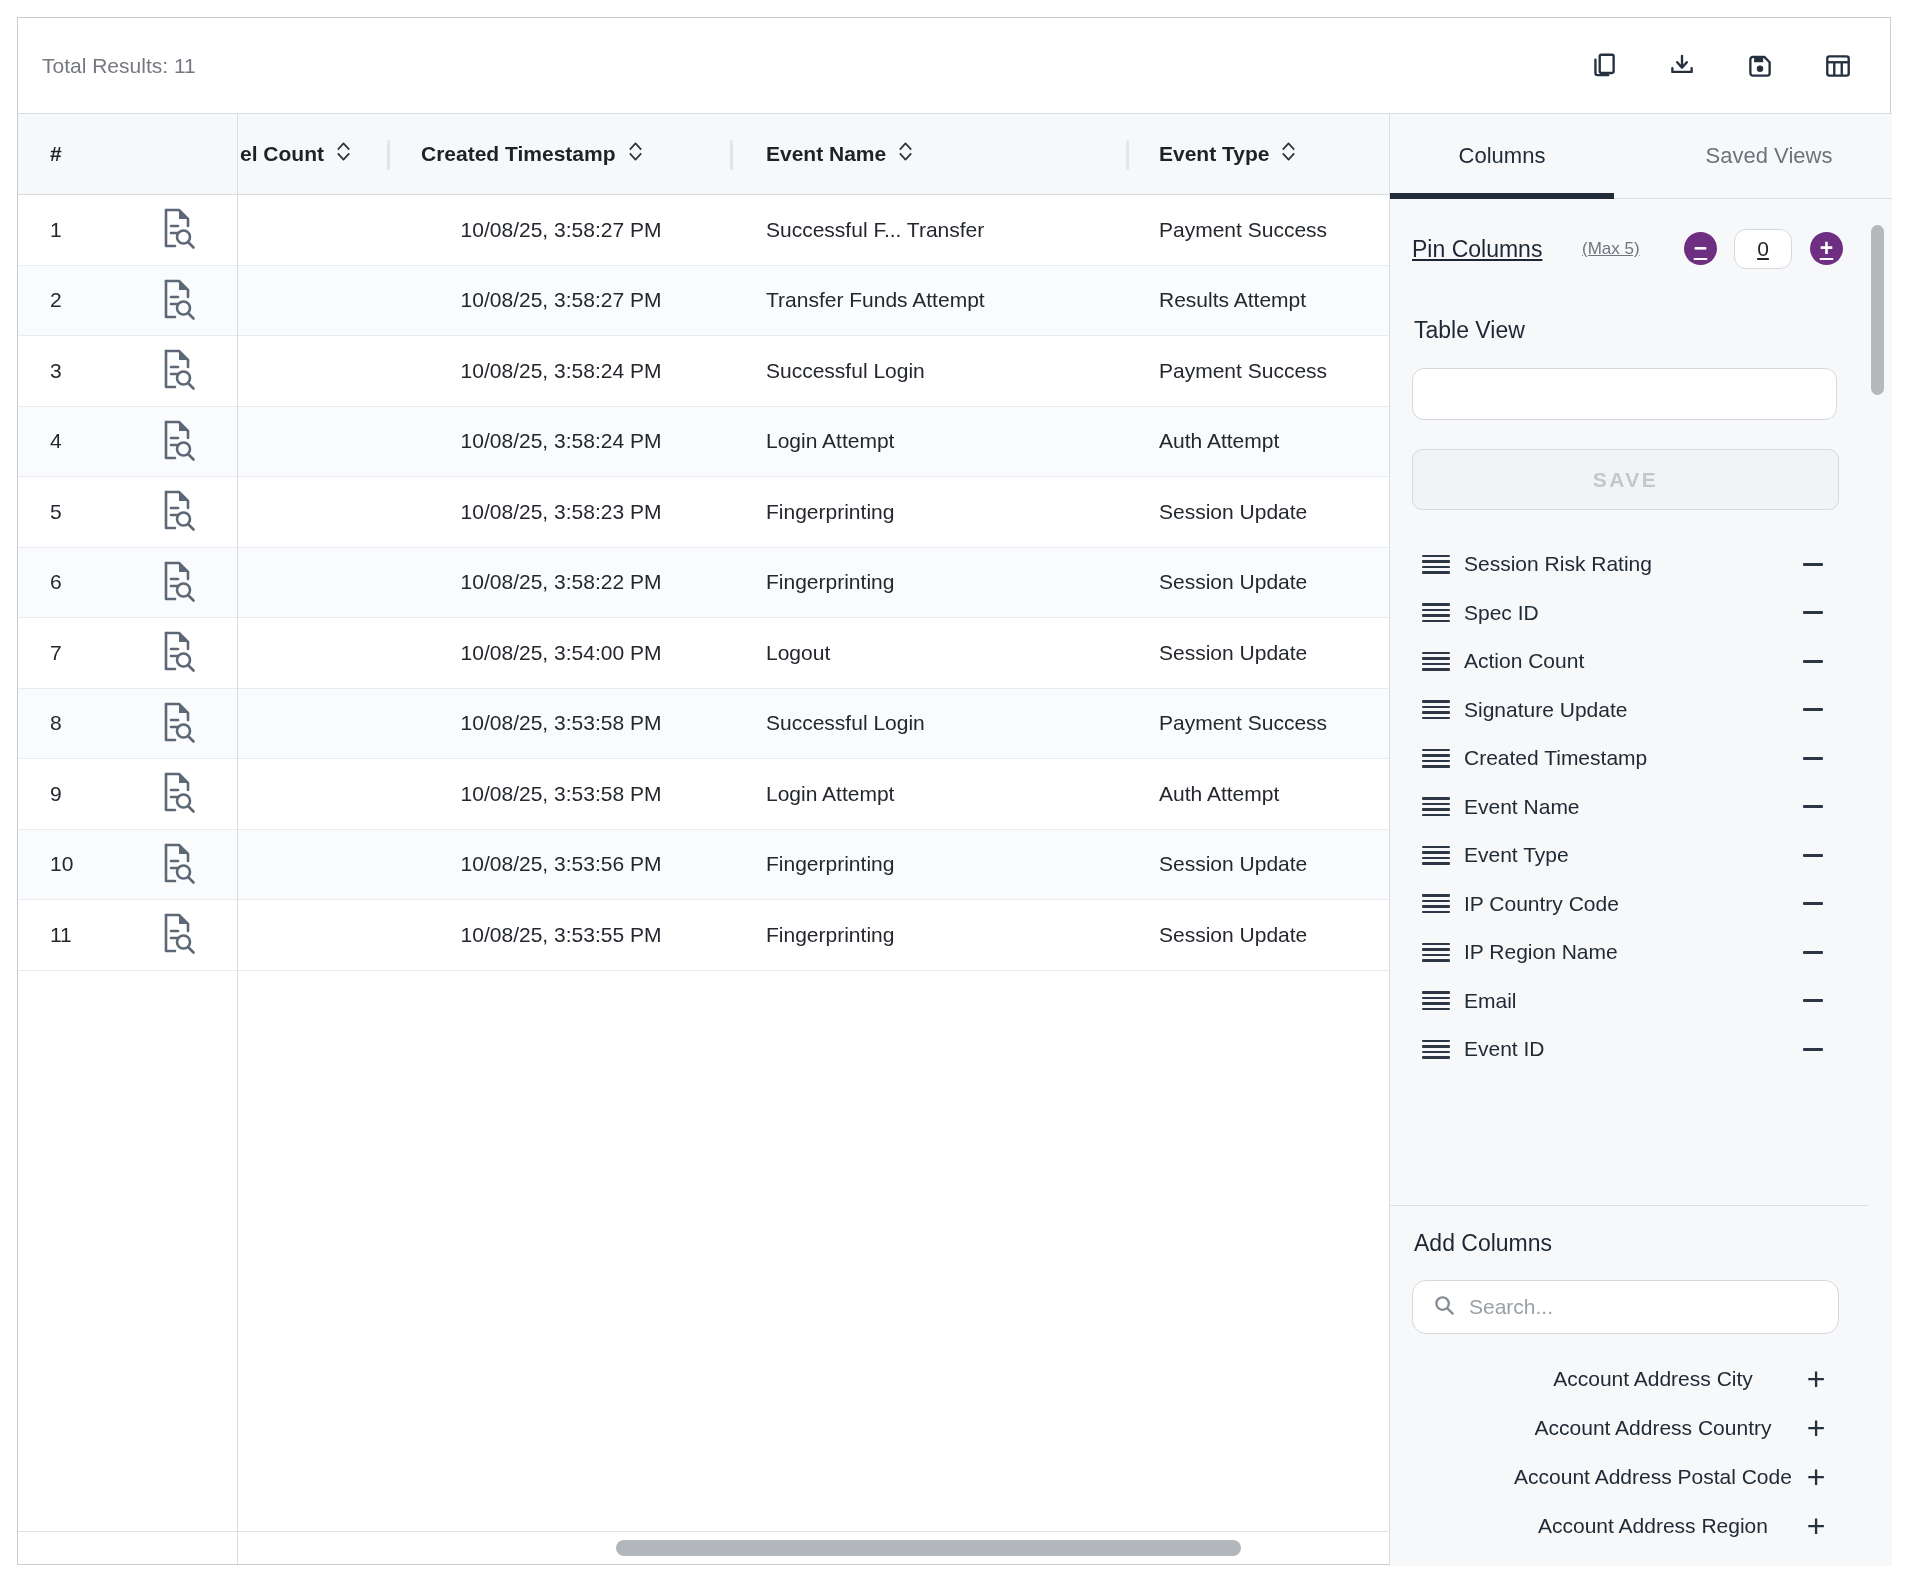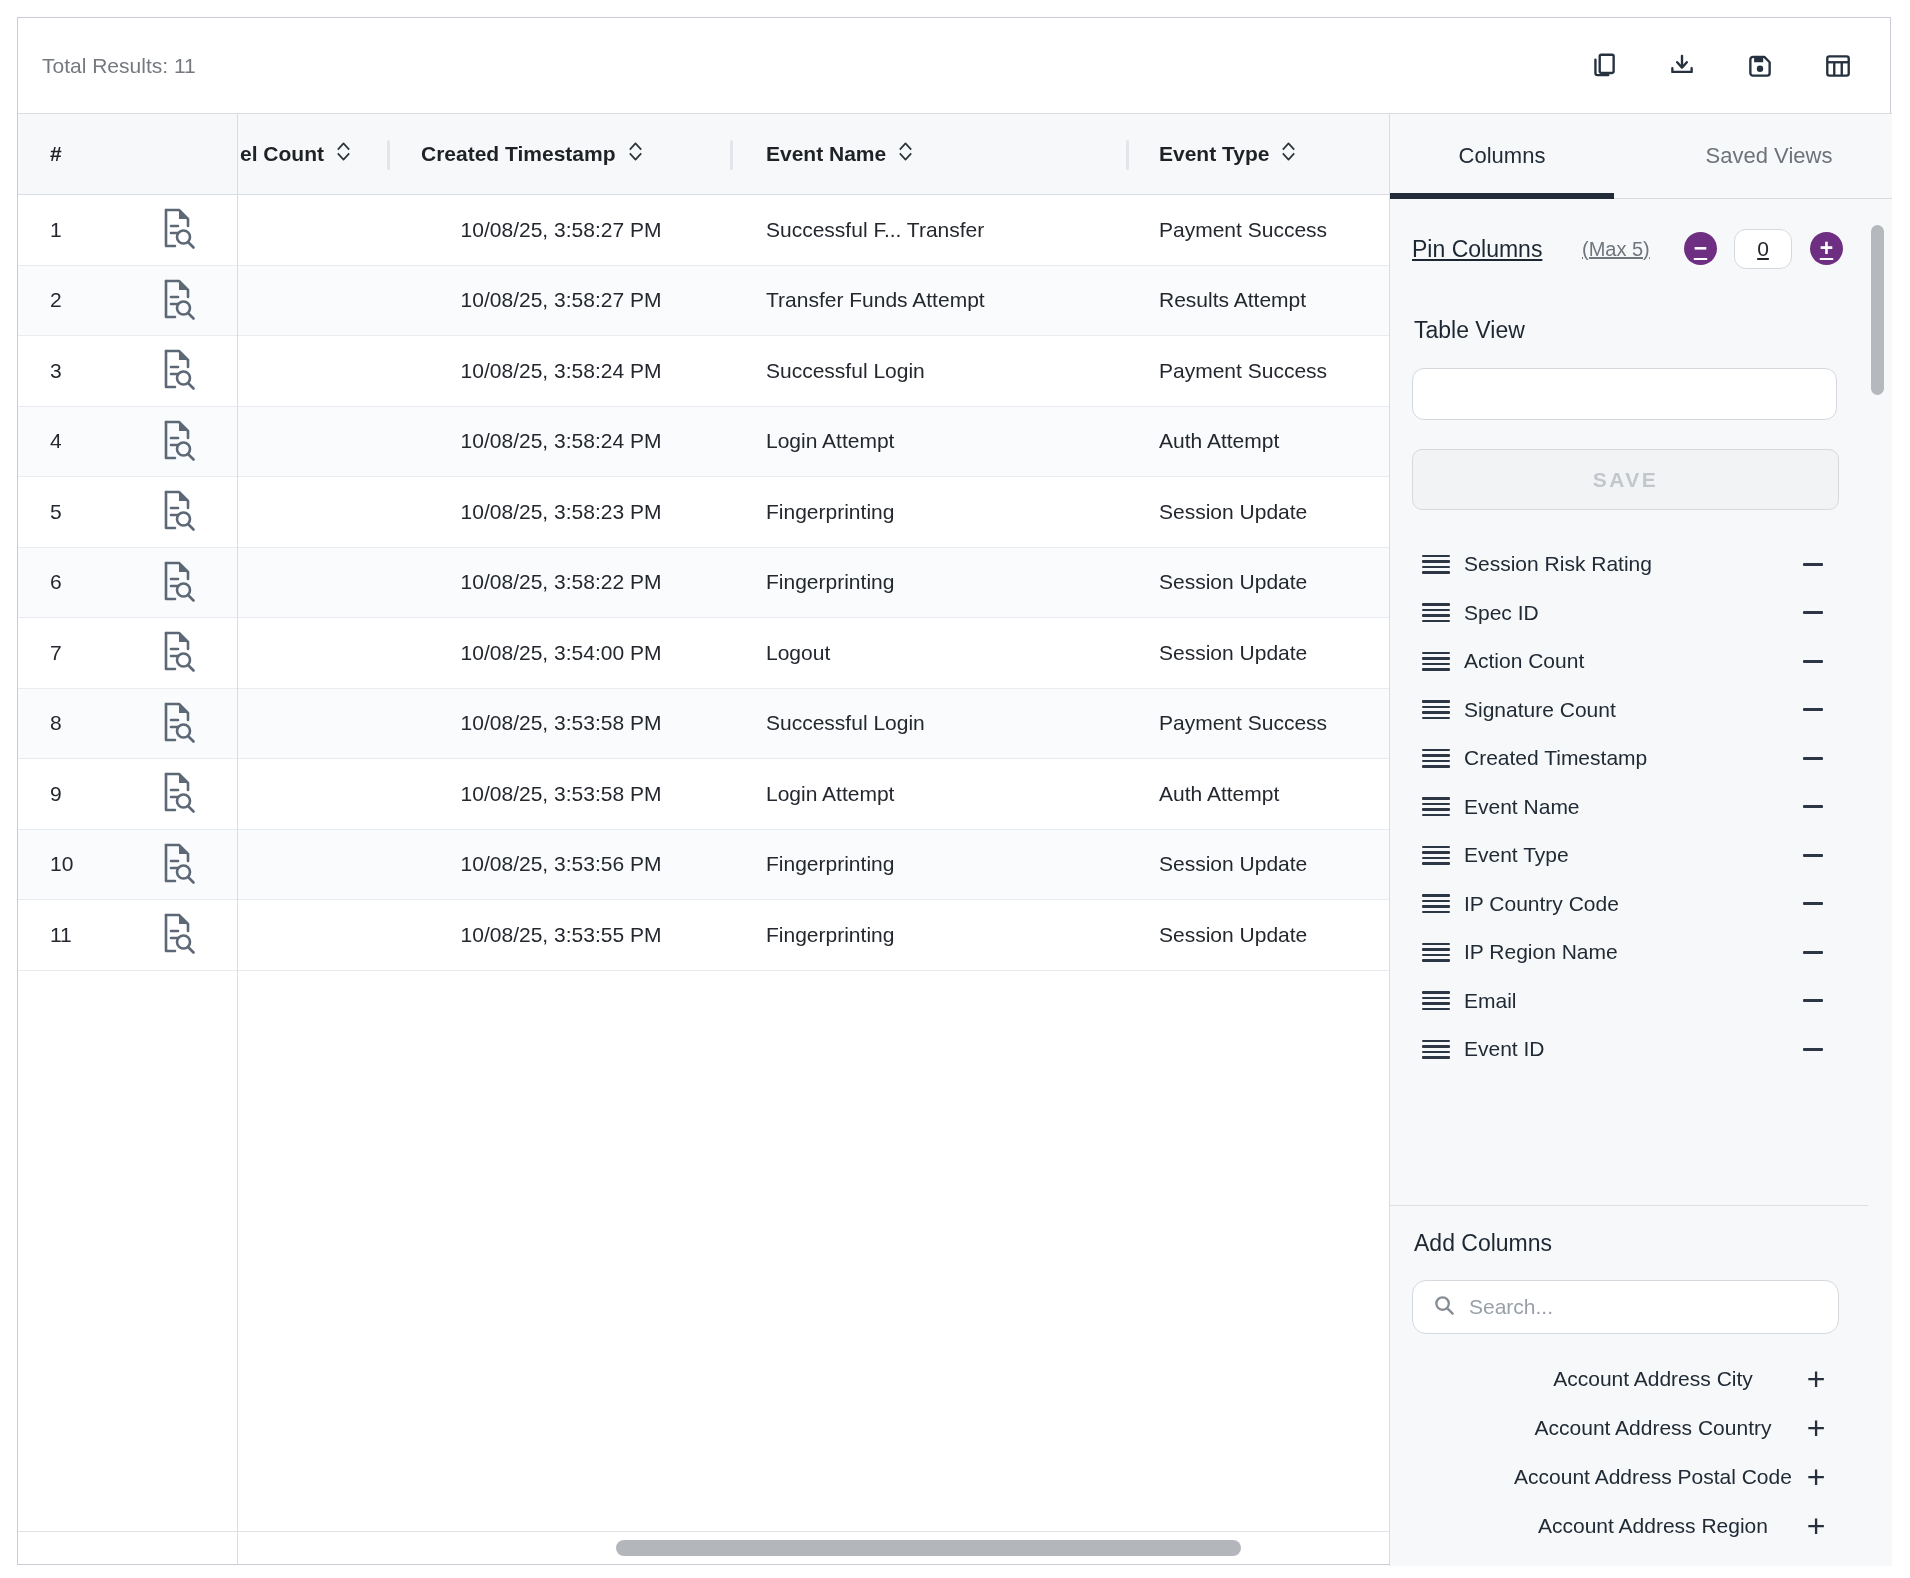--- a/index.html
+++ b/index.html
@@ -50,21 +50,21 @@
   .tab-columns { width:224px; color:#222c39; font-weight:500; }
   .tab-columns::after { content:""; position:absolute; left:0; right:0; bottom:-1px; height:6px;
                         background:#222c39; }
   .tab-saved { flex:1; color:#6d737b; }
 
   .pin-row { position:absolute; left:0; top:85px; width:100%; height:100px; }
   .pin-row > * { position:absolute;text-decoration:underline; }
   .pin-label { left:22px; top:0; height:100%; display:flex; align-items:center;
                font-size:23px; font-weight:500; color:#1d2733; }
   .pin-max { left:192px; top:0; height:100%; display:flex; align-items:center;
-             font-size:20px; color:#70767e; }
+             font-size:17px; color:#70767e; }
   .round-btn { width:33px; height:33px; border-radius:50%; border:none; background:#6e2f82; color:#fff;
                font-size:23px; font-weight:700; line-height:1; display:flex; align-items:center;
                justify-content:center; cursor:pointer; top:33px; }
   .pin-minus { left:294px; }
   .pin-plus  { left:420px; }
   .pin-value { left:344px; top:30px; width:58px; height:40px; border:1px solid #d5d9de; border-radius:12px;
                background:#fff; text-align:center; font-size:21px; color:#23262b;
                font-family:"Liberation Sans", sans-serif; }
   .vscroll-thumb { position:absolute; right:8px; top:111px; width:13px; height:170px; border-radius:7px;
                    background:#b5b9be; cursor:pointer; z-index:5; }
@@ -510,21 +510,21 @@
             </button>
           </div>
 
           <div class="pin-item">
             <button class="drag-handle" title="Drag to reorder">
               <i></i>
               <i></i>
               <i></i>
               <i></i>
             </button>
-            <span class="pin-item-label">Signature Count</span>
+            <span class="pin-item-label">Signature Update</span>
             <button class="remove-btn" title="Remove column">
               <i></i>
             </button>
           </div>
 
 
           <div class="pin-item">
             <button class="drag-handle" title="Drag to reorder">
               <i></i>
               <i></i>

